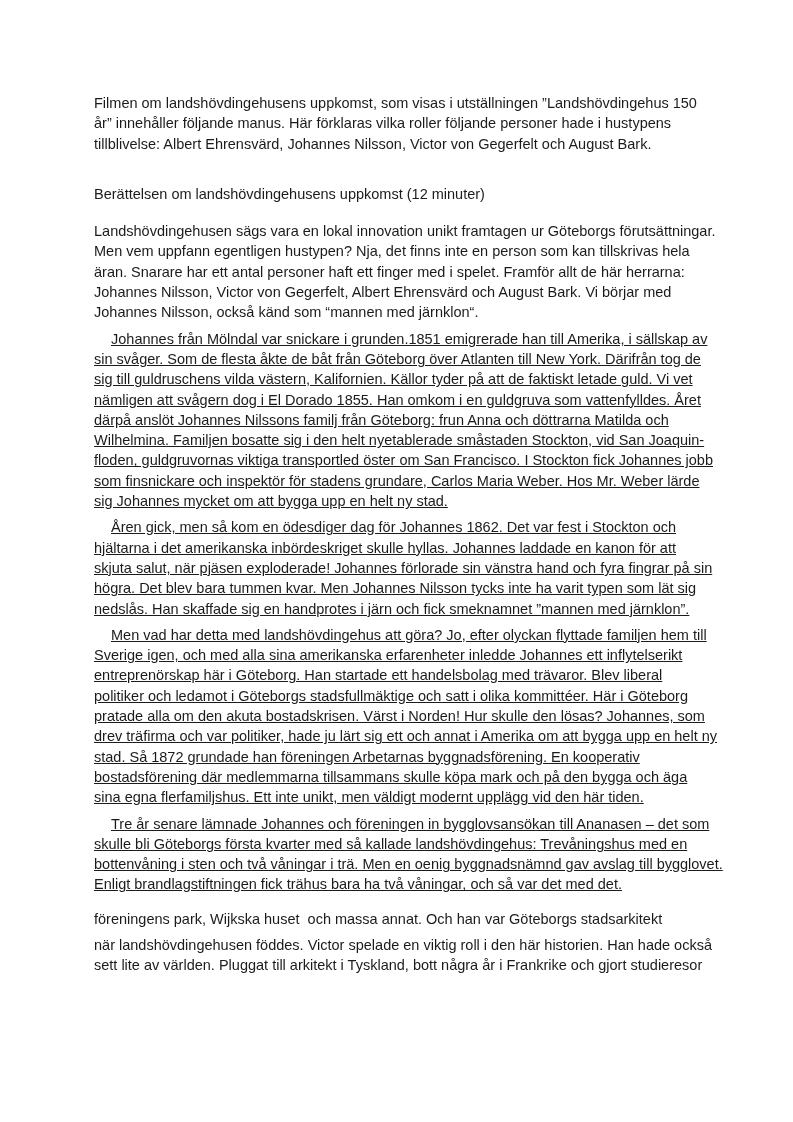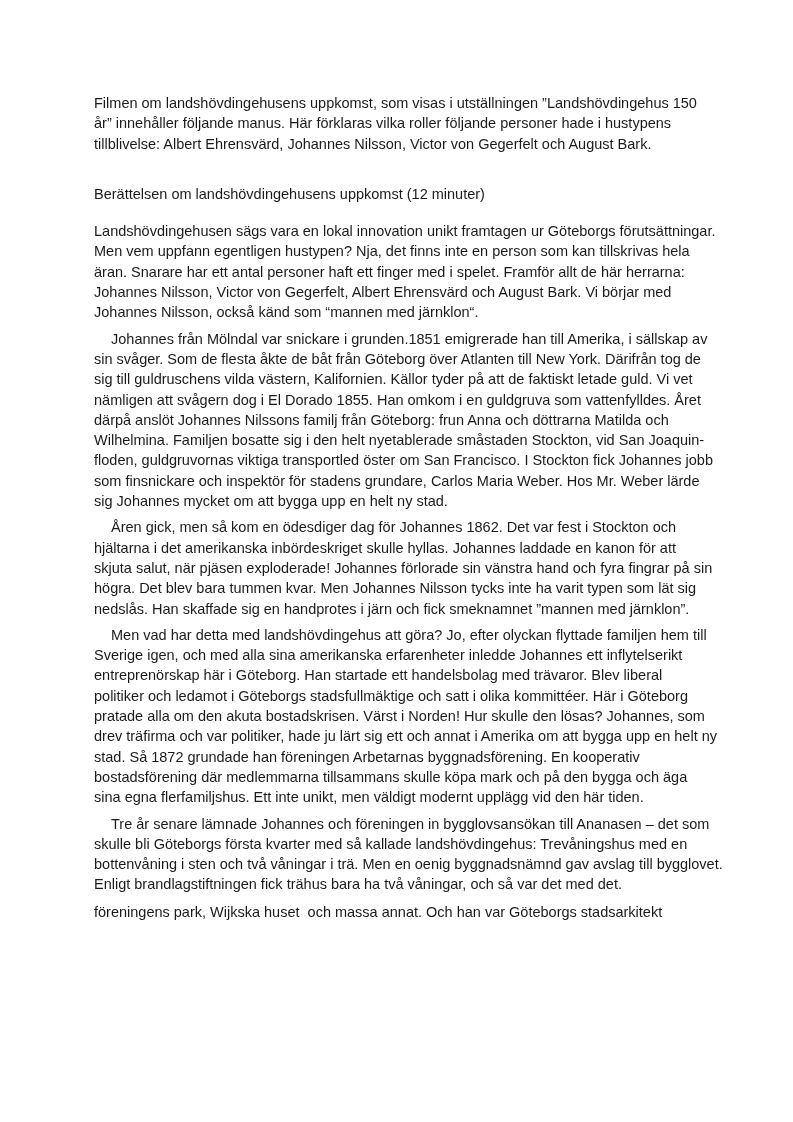--- a/index.html
+++ b/index.html
@@ -20,25 +20,26 @@
     line-height: 20.3px;
     color: #1b1b1b;
     overflow: hidden;
   }
   .para {
     margin: 0 0 6px 0;
     white-space: pre-wrap; 
   }
   .indent {
     text-indent: 17px;
+    text-decoration: underline;
   }
   .heading-para {
     margin: 30px 0 17px 0;
   }
-  .gap-sm { margin-top: 7px; }
+  .gap-sm { margin-top: 14px; }
   .gap-md { margin-top: 3px; }
 </style>
 </head>
 <body>
 
 <div class="page">
 
   <p class="para">Filmen om landshövdingehusens uppkomst, som visas i utställningen ”Landshövdingehus 150
 år” innehåller följande manus. Här förklaras vilka roller följande personer hade i hustypens
 tillblivelse: Albert Ehrensvärd, Johannes Nilsson, Victor von Gegerfelt och August Bark.</p>
@@ -78,14 +79,16 @@
 sina egna flerfamiljshus. Ett inte unikt, men väldigt modernt upplägg vid den här tiden.</p>
 
   <p class="para indent">Tre år senare lämnade Johannes och föreningen in bygglovsansökan till Ananasen – det som
 skulle bli Göteborgs första kvarter med så kallade landshövdingehus: Trevåningshus med en
 bottenvåning i sten och två våningar i trä. Men en oenig byggnadsnämnd gav avslag till bygglovet.
 Enligt brandlagstiftningen fick trähus bara ha två våningar, och så var det med det.</p>
 
 
   <p class="para gap-sm">föreningens park, Wijkska huset  och massa annat. Och han var Göteborgs stadsarkitekt</p>
 
+  <p class="para gap-md">när landshövdingehusen föddes. Victor spelade en viktig roll i den här historien. Han hade också
+sett lite av världen. Pluggat till arkitekt i Tyskland, bott några år i Frankrike och gjort studieresor</p>
 
 </div>
 
 </body></html>

